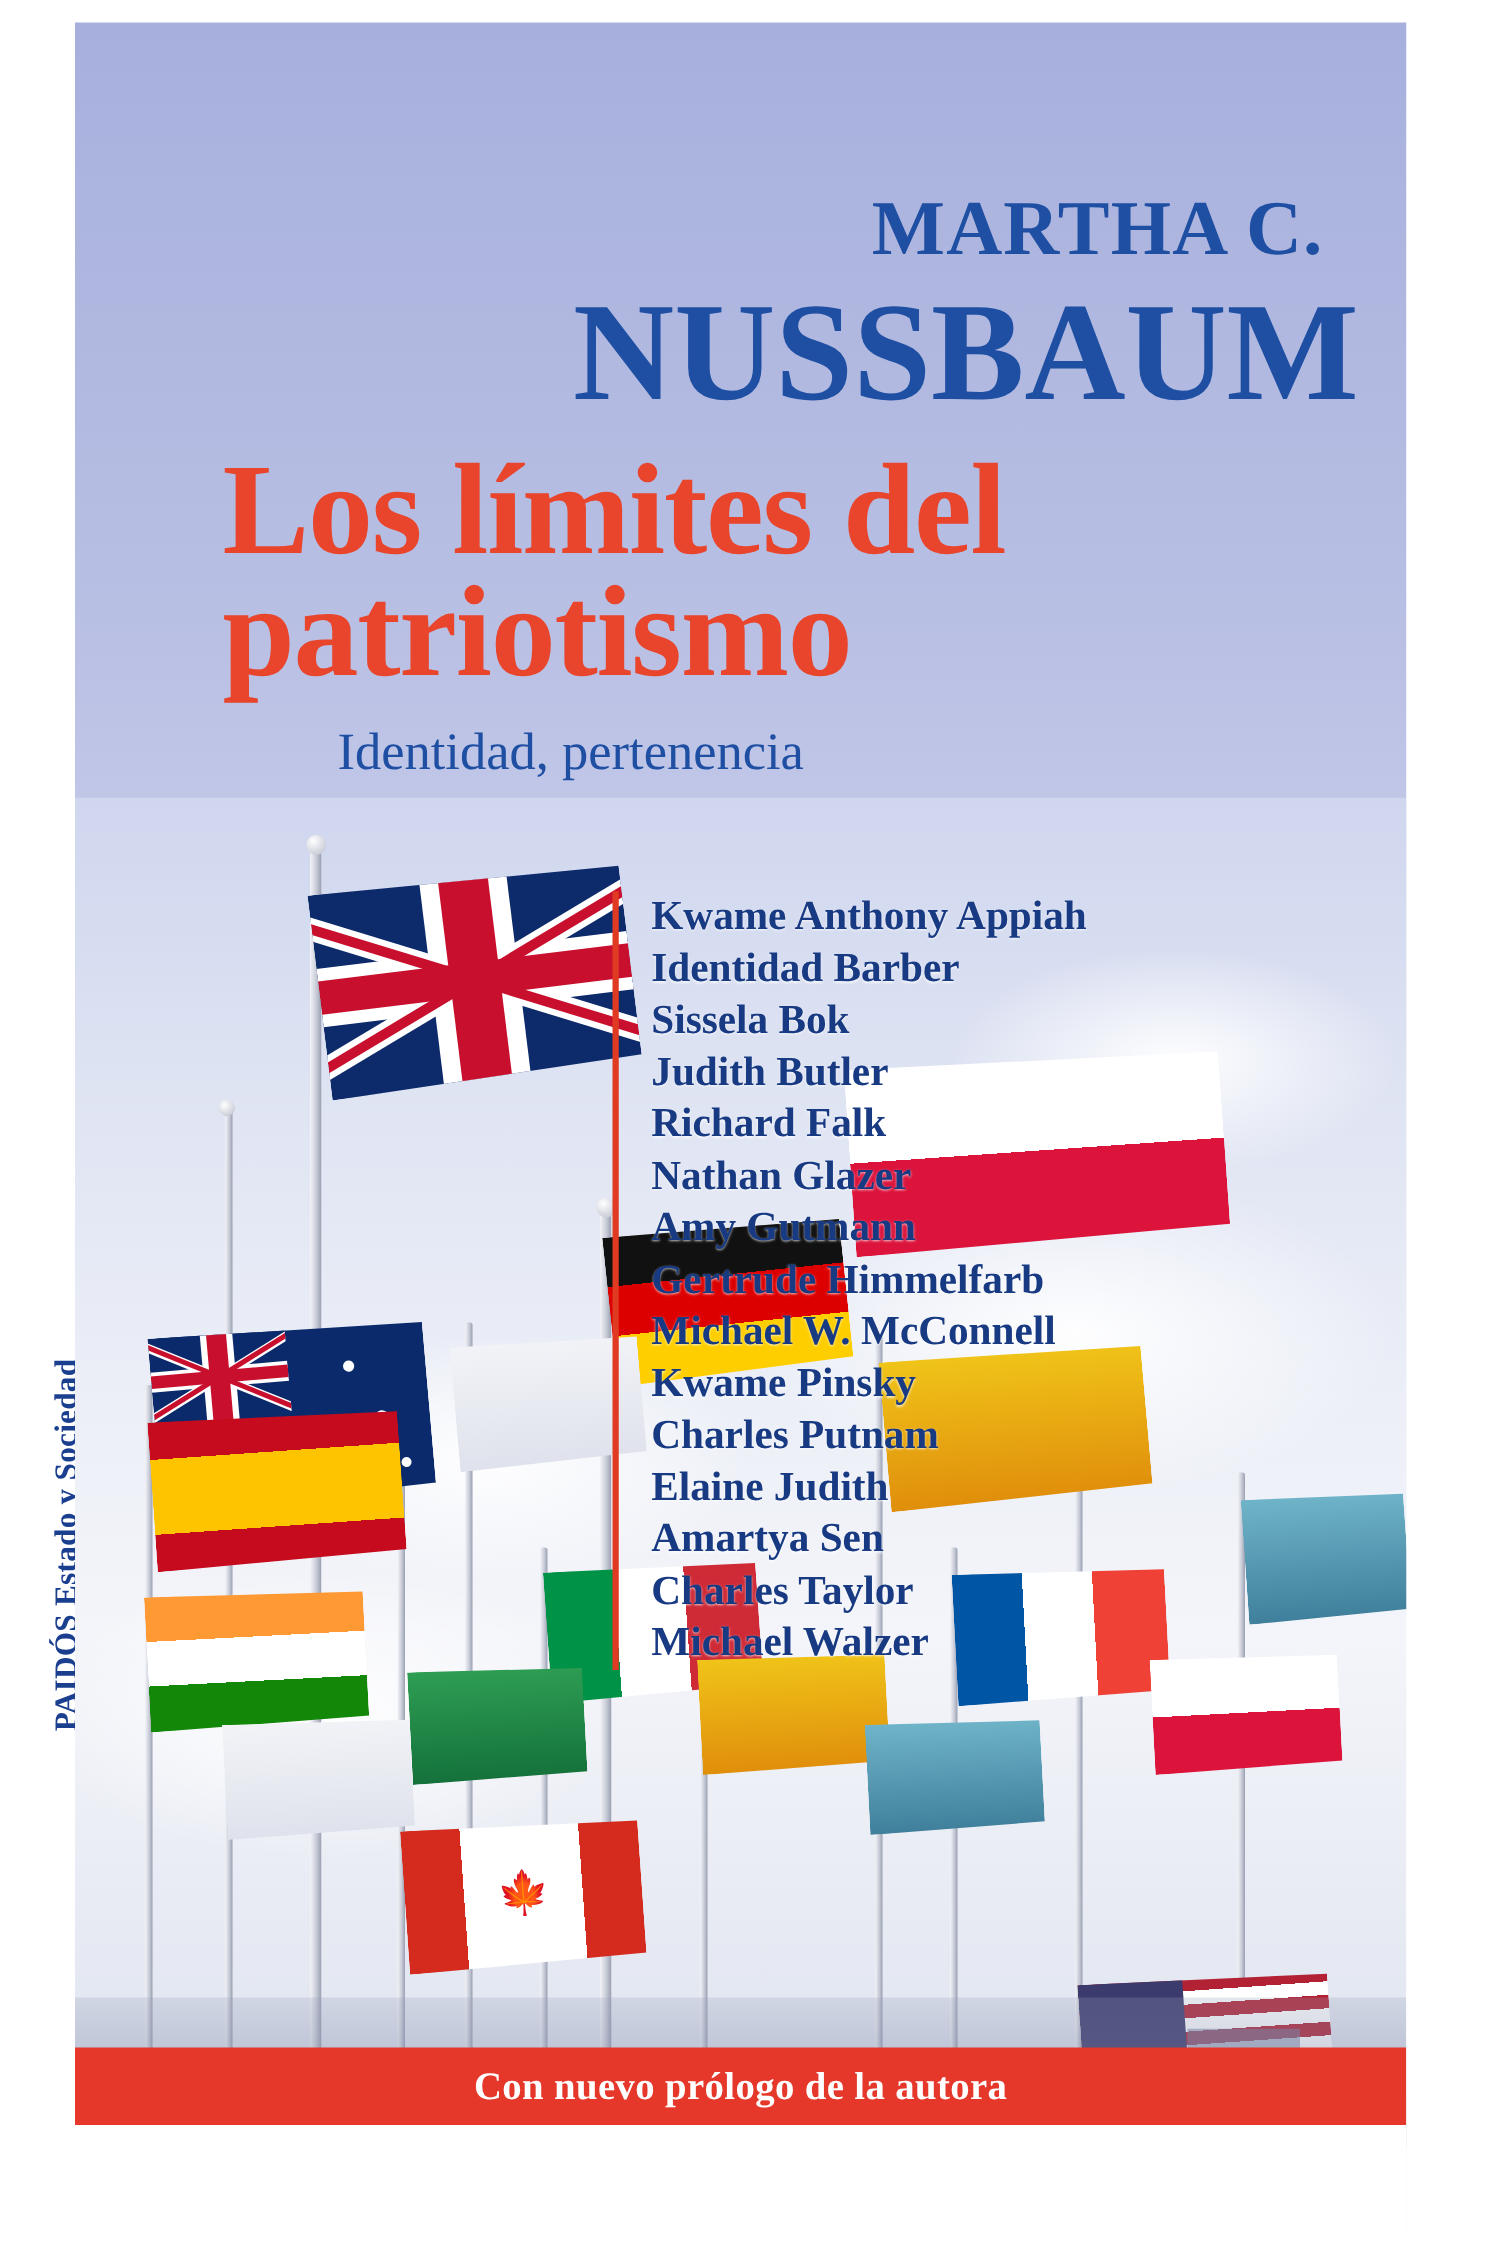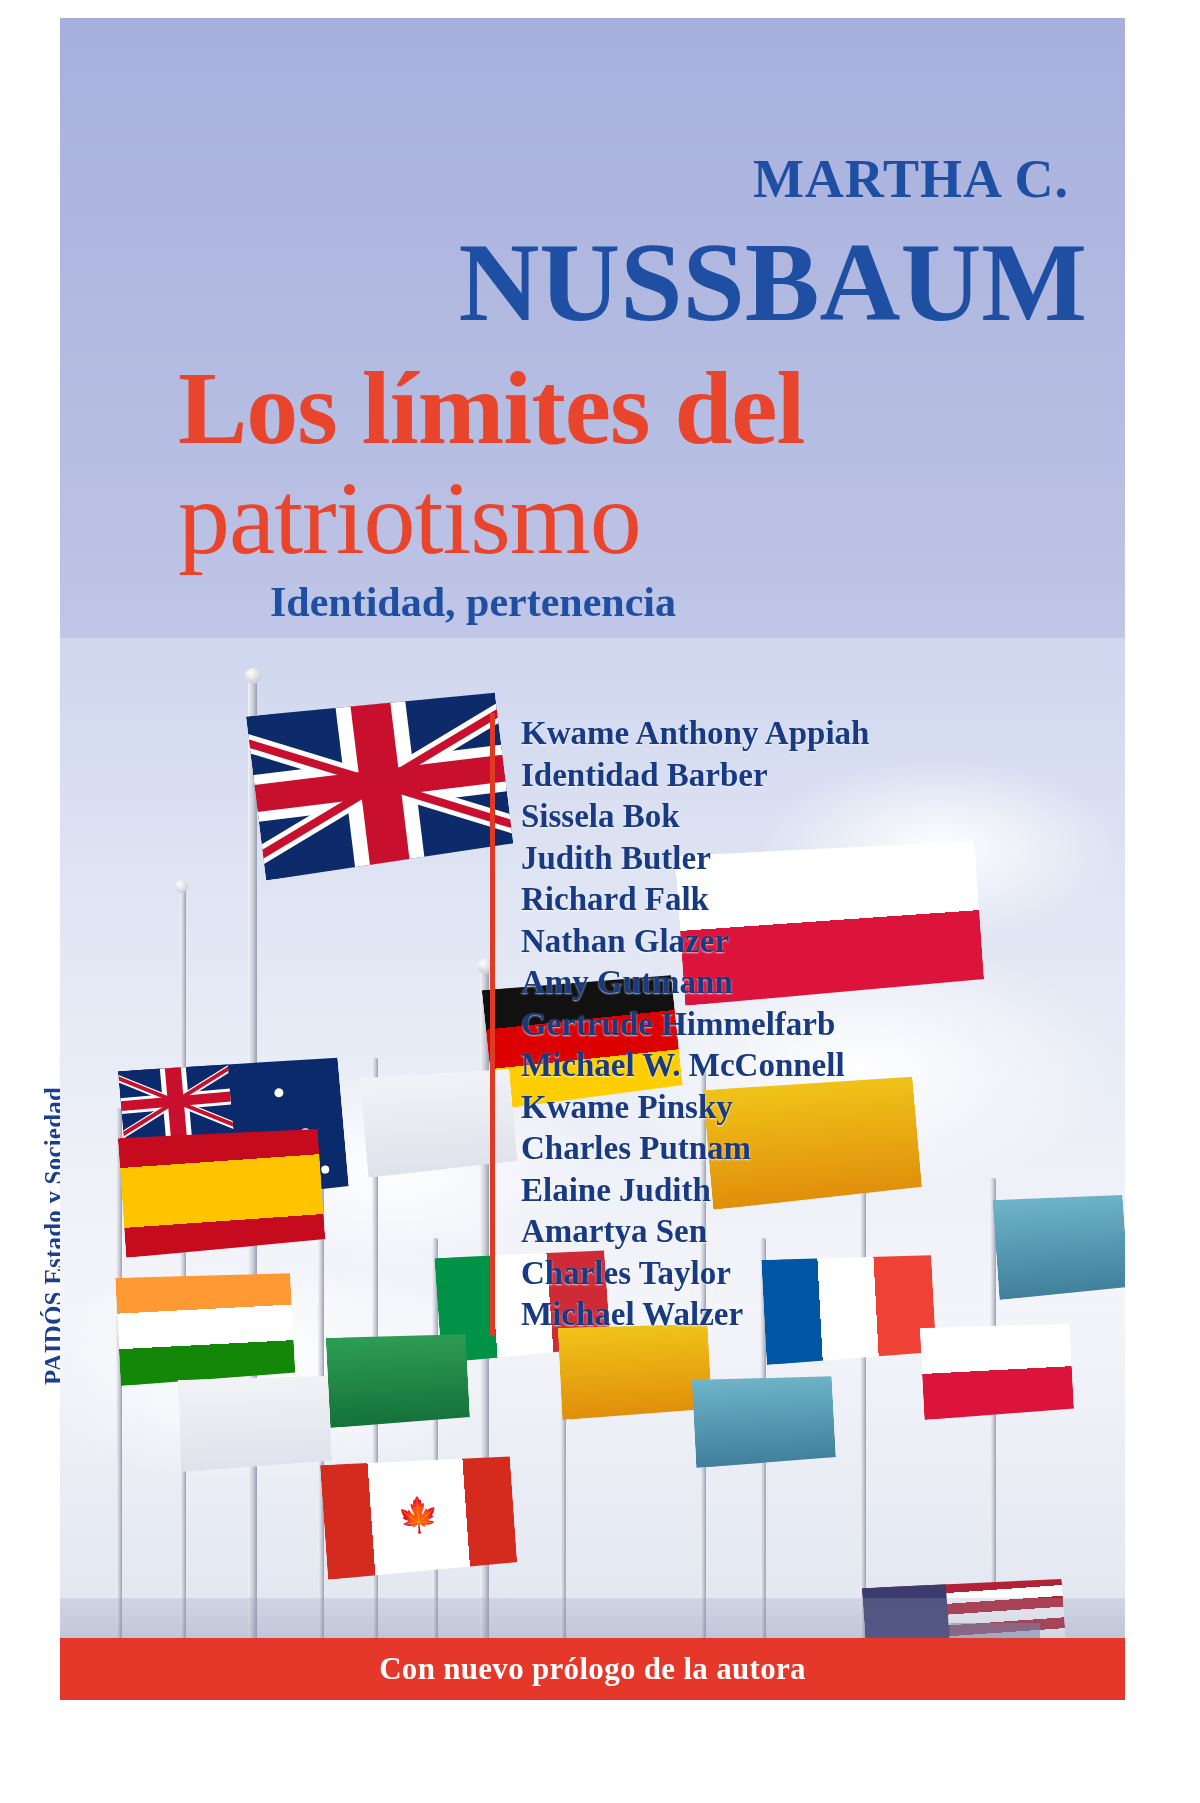--- a/index.html
+++ b/index.html
@@ -76,27 +76,27 @@
   .pale{background:linear-gradient(180deg,#f2f3f7,#dfe2ec);}
   .teal{background:linear-gradient(180deg,#6fb4c9,#3f7f9b);}
   .yellowflag{background:linear-gradient(180deg,#f0c419,#e08e0b);}
   .greenflag{background:linear-gradient(180deg,#2e9e54,#14713a);}
 
   .buildings{position:absolute;left:0;bottom:0;width:100%;height:120px;
       background:linear-gradient(180deg,rgba(150,160,185,0.25),rgba(110,122,155,0.55));}
   .bld{position:absolute;bottom:0;background:rgba(120,132,165,0.55);}
 
   
-  .author-first{position:absolute;right:56px;top:130px;font-weight:bold;font-size:54px;color:#1f4fa3;letter-spacing:1px;}
+  .author-first{position:absolute;right:66px;top:130px;font-weight:bold;font-size:62px;color:#1f4fa3;letter-spacing:1px;}
   .author-last{position:absolute;right:38px;top:200px;font-weight:bold;font-size:112px;color:#1f4fa3;letter-spacing:0px;}
 
   .title1{position:absolute;left:118px;top:330px;font-weight:bold;font-size:104px;color:#e8452c;letter-spacing:-1px;}
-  .title2{position:absolute;left:118px;top:440px;font-weight:normal;font-size:104px;color:#e8452c;letter-spacing:-1px;text-align:center;}
-
-  .sub1{position:absolute;left:210px;top:560px;font-weight:bold;font-size:42px;color:#1f4fa3;}
+  .title2{position:absolute;left:118px;top:428px;font-weight:bold;font-size:104px;color:#e8452c;letter-spacing:-1px;text-align:center;}
+
+  .sub1{position:absolute;left:210px;top:560px;font-weight:normal;font-size:42px;color:#1f4fa3;}
   .sub2{position:absolute;left:210px;top:612px;font-weight:bold;font-size:42px;color:#1f4fa3;}
 
   .contrib{position:absolute;left:430px;top:695px;padding-left:26px;border-left:5px solid #e03a22;}
   .contrib li{list-style:none;font-weight:bold;font-size:33px;color:#173a82;line-height:41.5px;white-space:nowrap;
               text-shadow:0 1px 2px rgba(255,255,255,0.75);}
   .contrib ul{margin:0;padding:0;}
 
   .band{position:absolute;left:0;bottom:88px;width:1065px;height:62px;background:#e5372a;}
   .band-text{position:absolute;left:0;bottom:88px;width:1065px;height:62px;display:flex;align-items:center;justify-content:center;
              color:#ffffff;font-weight:bold;font-size:31px;letter-spacing:0.3px;}

